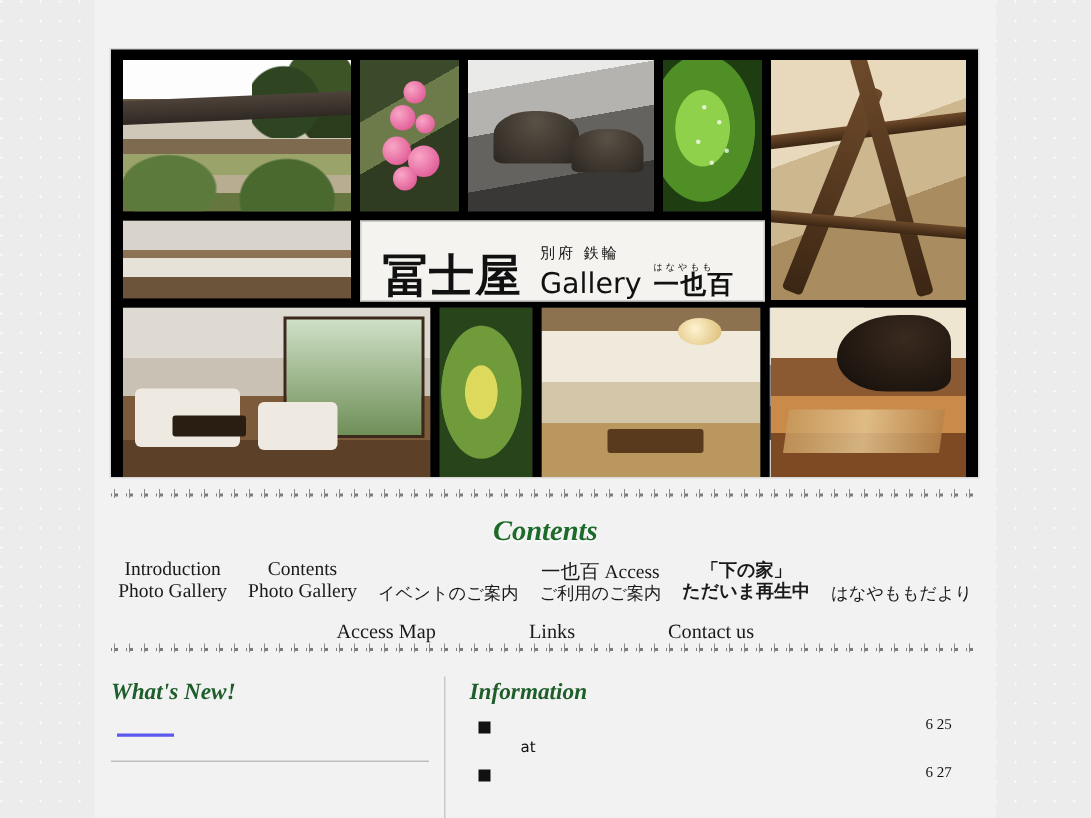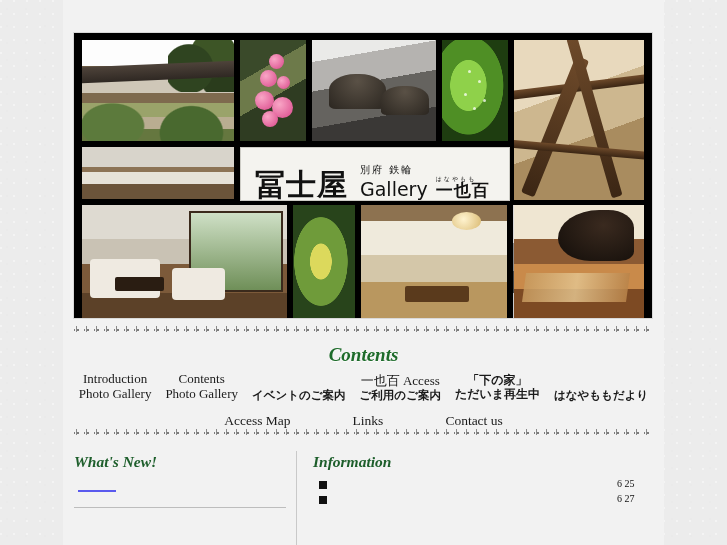--- a/index.html
+++ b/index.html
@@ -162,21 +162,21 @@
     text-shadow:0 1px 0 rgba(255,255,255,.8);
   }
   #nav-row1{
     display:flex;justify-content:center;align-items:flex-end;gap:14px;
     padding:0 14px;
   }
   .nav-item{
     text-align:center;line-height:1.15;color:#1a1a1a;cursor:pointer;
   }
   .nav-en{font-family:"Liberation Serif",serif;font-size:13px;white-space:nowrap;}
-  .nav-jp{font-family:"DejaVu Sans",sans-serif;font-size:11.5px;white-space:nowrap;font-weight:bold;}
+  .nav-jp{font-family:"DejaVu Sans",sans-serif;font-size:11.5px;white-space:nowrap;font-weight:normal;}
   .nav-jp-serif{font-family:"DejaVu Serif",serif;font-size:12px;white-space:nowrap;font-weight:bold;}
   #nav-row2{
     display:flex;justify-content:center;gap:62px;margin-top:11px;
   }
   #nav-row2 .nav-item{font-family:"Liberation Serif",serif;font-size:13.5px;}
 
   
   #lower{
     display:flex;margin-top:8px;padding:0 11px;height:105px;
   }
@@ -359,20 +359,21 @@
     <div id="col-divider"></div>
 
     <div id="col-info">
       <div class="sec-title">Information</div>
 
       <div class="info-row">
         <span class="info-bullet"></span>
         <span class="info-text"></span>
         <span class="info-date">6 25</span>
       </div>
+      <div class="info-sub">at</div>
 
       <div class="info-row">
         <span class="info-bullet"></span>
         <span class="info-text"></span>
         <span class="info-date">6 27</span>
       </div>
     </div>
   </div>
 
 </div>

